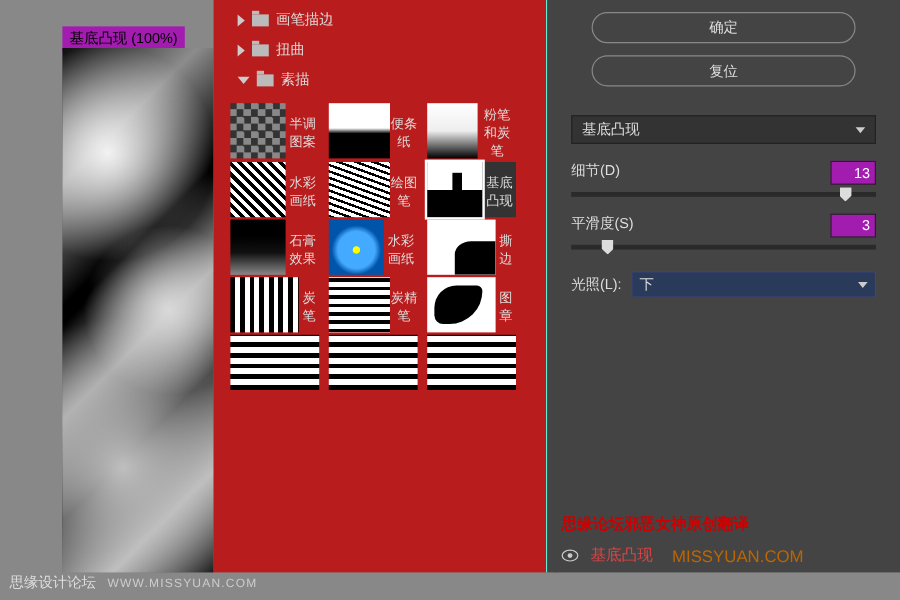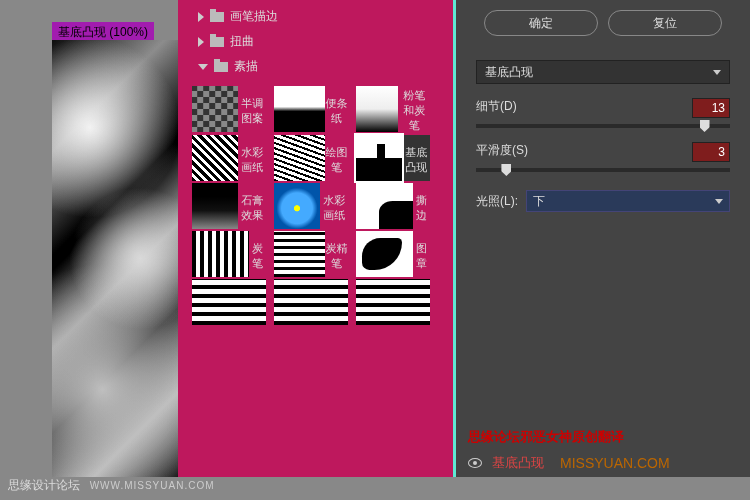--- a/index.html
+++ b/index.html
@@ -1,20 +1,20 @@
 <!DOCTYPE html>
 <html><head>
 <meta charset="utf-8">
 <style>
 *{margin:0;padding:0;box-sizing:border-box;font-family:"Microsoft YaHei",sans-serif;font-size:12px;color:#ddd}
 body{background:#888;width:750px;height:500px;overflow:hidden;position:relative}
 .preview-label{position:absolute;left:52px;top:22px;background:#a21caf;color:#000;padding:2px 6px;font-size:12px}
 .preview-img{position:absolute;left:52px;top:40px;width:126px;height:437px;background:linear-gradient(135deg,#333 0%,#888 20%,#222 40%,#999 55%,#444 70%,#aaa 85%,#333 100%);filter:contrast(1.5);overflow:hidden}
 .preview-img::before{content:"";position:absolute;inset:0;background:radial-gradient(circle at 30% 20%,#ccc 0%,transparent 25%),radial-gradient(circle at 70% 50%,#bbb 0%,transparent 30%),radial-gradient(circle at 40% 80%,#aaa 0%,transparent 35%)}
-.cat-panel{position:absolute;left:178px;top:0;width:278px;height:477px;background:#be185d;border-right:3px solid #5eead4}
+.cat-panel{position:absolute;left:178px;top:0;width:278px;height:477px;background:#b91c1c;border-right:1px solid #5eead4}
 .cat-list{padding:4px 0}
 .cat-item{display:flex;align-items:center;padding:4px 8px 4px 20px;cursor:pointer;gap:6px}
 .tri{width:0;height:0;border-top:5px solid transparent;border-bottom:5px solid transparent;border-left:6px solid #ccc}
 .tri.down{border-left:5px solid transparent;border-right:5px solid transparent;border-top:6px solid #ccc;border-bottom:none}
 .folder{width:14px;height:10px;background:#bbb;position:relative}
 .folder::before{content:"";position:absolute;top:-3px;left:0;width:6px;height:3px;background:#bbb}
 .thumbs{display:grid;grid-template-columns:repeat(3,74px);gap:2px 8px;padding:6px 10px 6px 14px}
 .thumb{width:74px;display:flex;flex-direction:row;align-items:center;cursor:pointer}
 .thumb-img{width:74px;height:46px;background:#000;position:relative;overflow:hidden}
 .thumb.selected .thumb-img{outline:2px solid #fff}
@@ -30,27 +30,27 @@
 .t7{background:linear-gradient(#000 30%,#111 60%,#888 100%)}
 .t8{background:radial-gradient(circle at 50% 55%,#ff0 0 8%,#4af 10% 45%,#05a 60% 100%)}
 .t9{background:#fff}
 .t9::after{content:"";position:absolute;right:0;bottom:0;width:60%;height:60%;background:#000;border-radius:40% 0 0 0}
 .t10{background:repeating-linear-gradient(90deg,#000 0 4px,#fff 4px 8px)}
 .t11{background:repeating-linear-gradient(0deg,#000 0 3px,#fff 3px 7px)}
 .t12{background:#fff}
 .t12::after{content:"";position:absolute;left:10%;top:15%;width:70%;height:70%;background:#000;border-radius:20px 5px 30px 8px}
 .t13,.t14,.t15{background:repeating-linear-gradient(0deg,#000 0 4px,#fff 4px 9px)}
 .right{position:absolute;left:456px;top:0;width:294px;height:477px;background:#444}
-.btns{padding:10px 28px;display:flex;flex-direction:row;gap:10px;align-items:center}
+.btns{padding:10px 28px;display:flex;flex-direction:column;gap:10px;align-items:center}
 .btn{width:220px;height:26px;border:1px solid #888;border-radius:13px;background:#444;color:#ddd;display:flex;align-items:center;justify-content:center;cursor:pointer}
 .dropdown{margin:14px 20px 0;height:24px;background:#333;border:1px solid #222;display:flex;align-items:center;justify-content:space-between;padding:0 8px;cursor:pointer}
 .chev{width:0;height:0;border-left:4px solid transparent;border-right:4px solid transparent;border-top:5px solid #ccc}
 .slider-row{margin:14px 20px 0;display:flex;align-items:flex-start;justify-content:space-between}
 .slider-label{color:#ddd}
-.slider-val{width:38px;height:20px;background:#7f1d1d;border:1px solid #222;text-align:right;padding:2px 4px;color:#fff}
+.slider-val{width:38px;height:20px;background:#a21caf;border:1px solid #222;text-align:right;padding:2px 4px;color:#fff}
 .slider-track{margin:6px 20px 0;height:4px;background:#2a2a2a;position:relative}
 .slider-thumb{position:absolute;top:-4px;width:10px;height:12px;background:#ddd;clip-path:polygon(0 0,100% 0,100% 60%,50% 100%,0 60%)}
 .select-row{margin:18px 20px 0;display:flex;align-items:center;gap:8px}
 .sel{flex:1;height:22px;background:#2a3a5a;border:1px solid #447;display:flex;align-items:center;justify-content:space-between;padding:0 6px;cursor:pointer}
 .watermark{position:absolute;left:468px;top:428px;color:#c00;font-size:13px;font-weight:bold}
 .layer-row{position:absolute;left:468px;top:454px;display:flex;align-items:center;gap:10px}
 .eye{width:14px;height:10px;border:1px solid #ccc;border-radius:50%;position:relative}
 .eye::after{content:"";position:absolute;left:4px;top:2px;width:4px;height:4px;background:#ccc;border-radius:50%}
 .layer-name{color:#d44;font-size:13px}
 .layer-url{color:#b60;font-size:14px;margin-left:6px}

